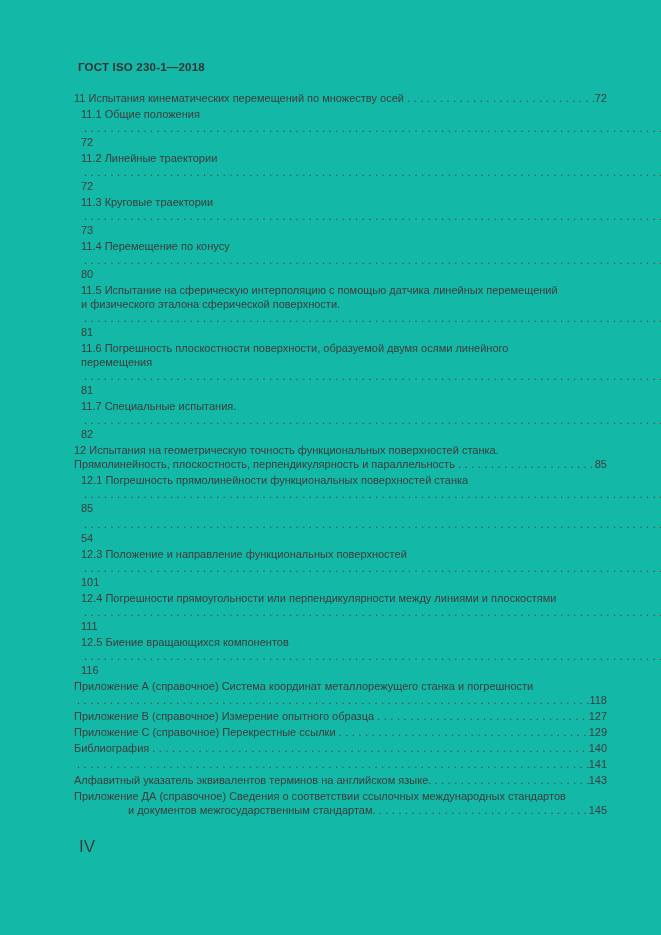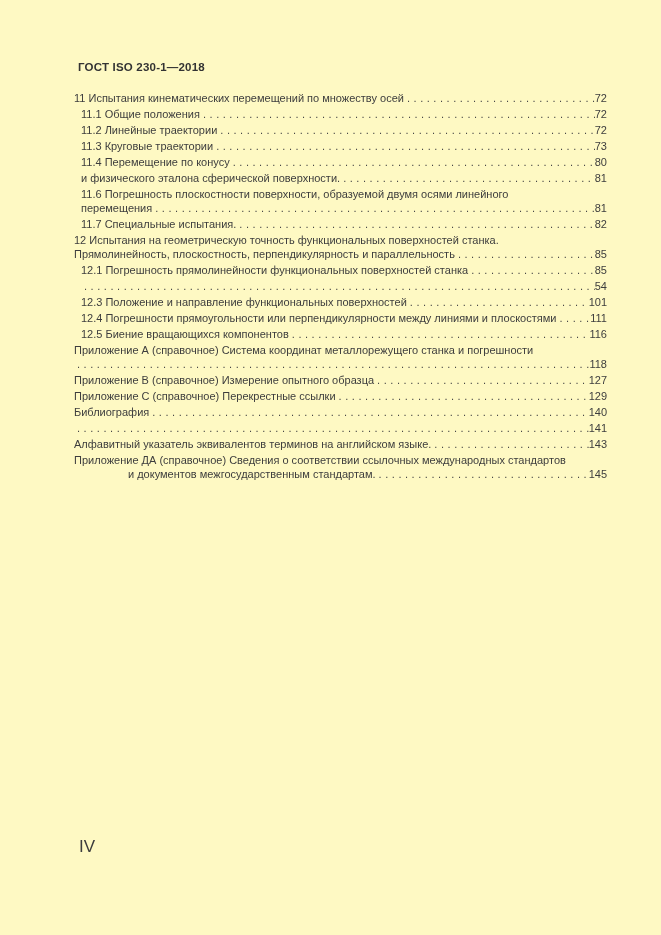--- a/index.html
+++ b/index.html
@@ -11,21 +11,21 @@
     height: 935px;
     background: #fafafa;
     position: relative;
     overflow: hidden;
     font-family: "Liberation Sans", sans-serif;
     color: #3d3d3d;
   }
   .sheet {
     position: absolute;
     inset: 0;
-    background: #fef9c3;
+    background: #14b8a6;
   }
   .doc-header {
     position: absolute;
     left: 78px;
     top: 61px;
     font-size: 11.5px;
     font-weight: bold;
     color: #333333;
     letter-spacing: 0.2px;
     white-space: nowrap;
@@ -40,20 +40,21 @@
   .toc-entry {
     margin-bottom: 2px;
   }
   .toc-line {
     display: flex;
     align-items: baseline;
     line-height: 14px;
   }
   .toc-line.sub {
     padding-left: 7px;
+    flex-direction: column;
   }
   .toc-text {
     flex: 0 0 auto;
     white-space: nowrap;
   }
   .toc-text.cont-deep {
     padding-left: 54px;
   }
   .leader {
     flex: 1 1 auto;
@@ -114,20 +115,23 @@
       </div>
       <div class="toc-entry">
         <div class="toc-line sub">
           <span class="toc-text">11.4 Перемещение по конусу</span>
           <span class="leader">. . . . . . . . . . . . . . . . . . . . . . . . . . . . . . . . . . . . . . . . . . . . . . . . . . . . . . . . . . . . . . . . . . . . . . . . . . . . . . . . . . . . . . . . . . . . . . . . . . . . . . . . . . . . . . . . . . . . . . . . . . . . . . . . . . . . . . . . . . . . . . . . . . . . . . </span>
           <span class="page-num">80</span>
         </div>
       </div>
       <div class="toc-entry">
         <div class="toc-line sub">
+          <span class="toc-text">11.5 Испытание на сферическую интерполяцию с помощью датчика линейных перемещений</span>
+        </div>
+        <div class="toc-line sub">
           <span class="toc-text">и физического эталона сферической поверхности.</span>
           <span class="leader">. . . . . . . . . . . . . . . . . . . . . . . . . . . . . . . . . . . . . . . . . . . . . . . . . . . . . . . . . . . . . . . . . . . . . . . . . . . . . . . . . . . . . . . . . . . . . . . . . . . . . . . . . . . . . . . . . . . . . . . . . . . . . . . . . . . . . . . . . . . . . . . . . . . . . . </span>
           <span class="page-num">81</span>
         </div>
       </div>
       <div class="toc-entry">
         <div class="toc-line sub">
           <span class="toc-text">11.6 Погрешность плоскостности поверхности, образуемой двумя осями линейного</span>
         </div>
         <div class="toc-line sub">

